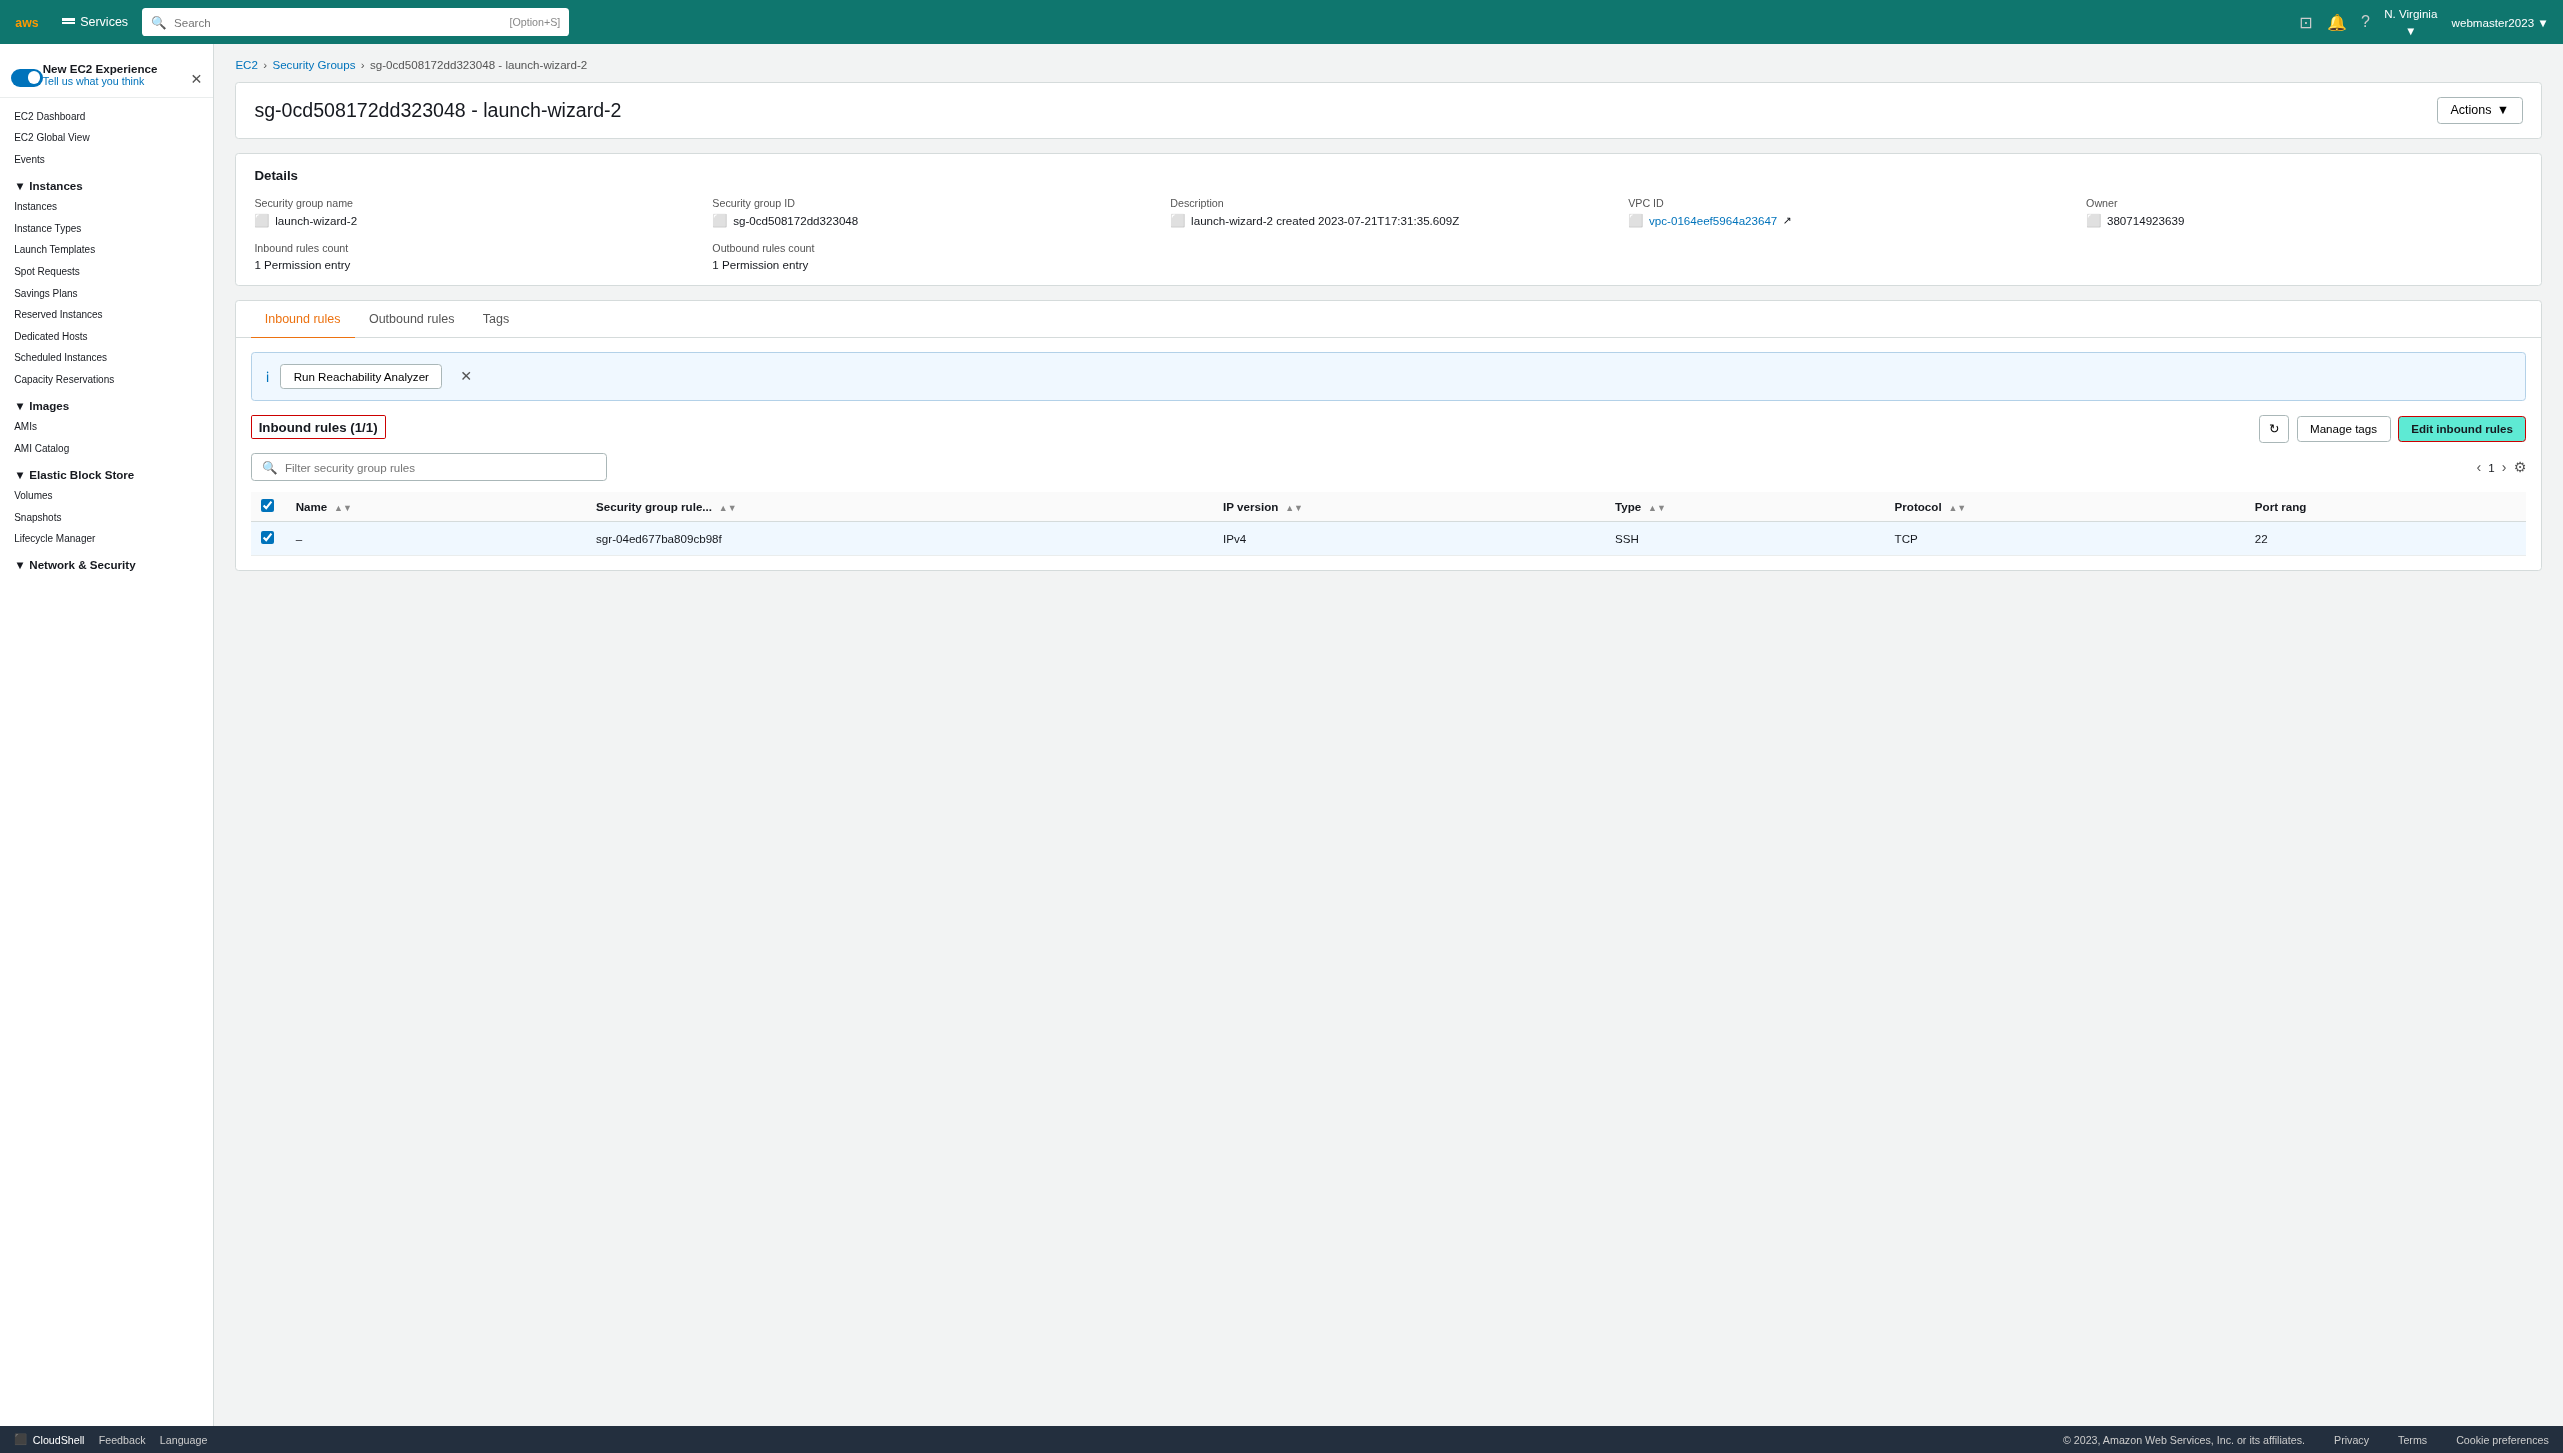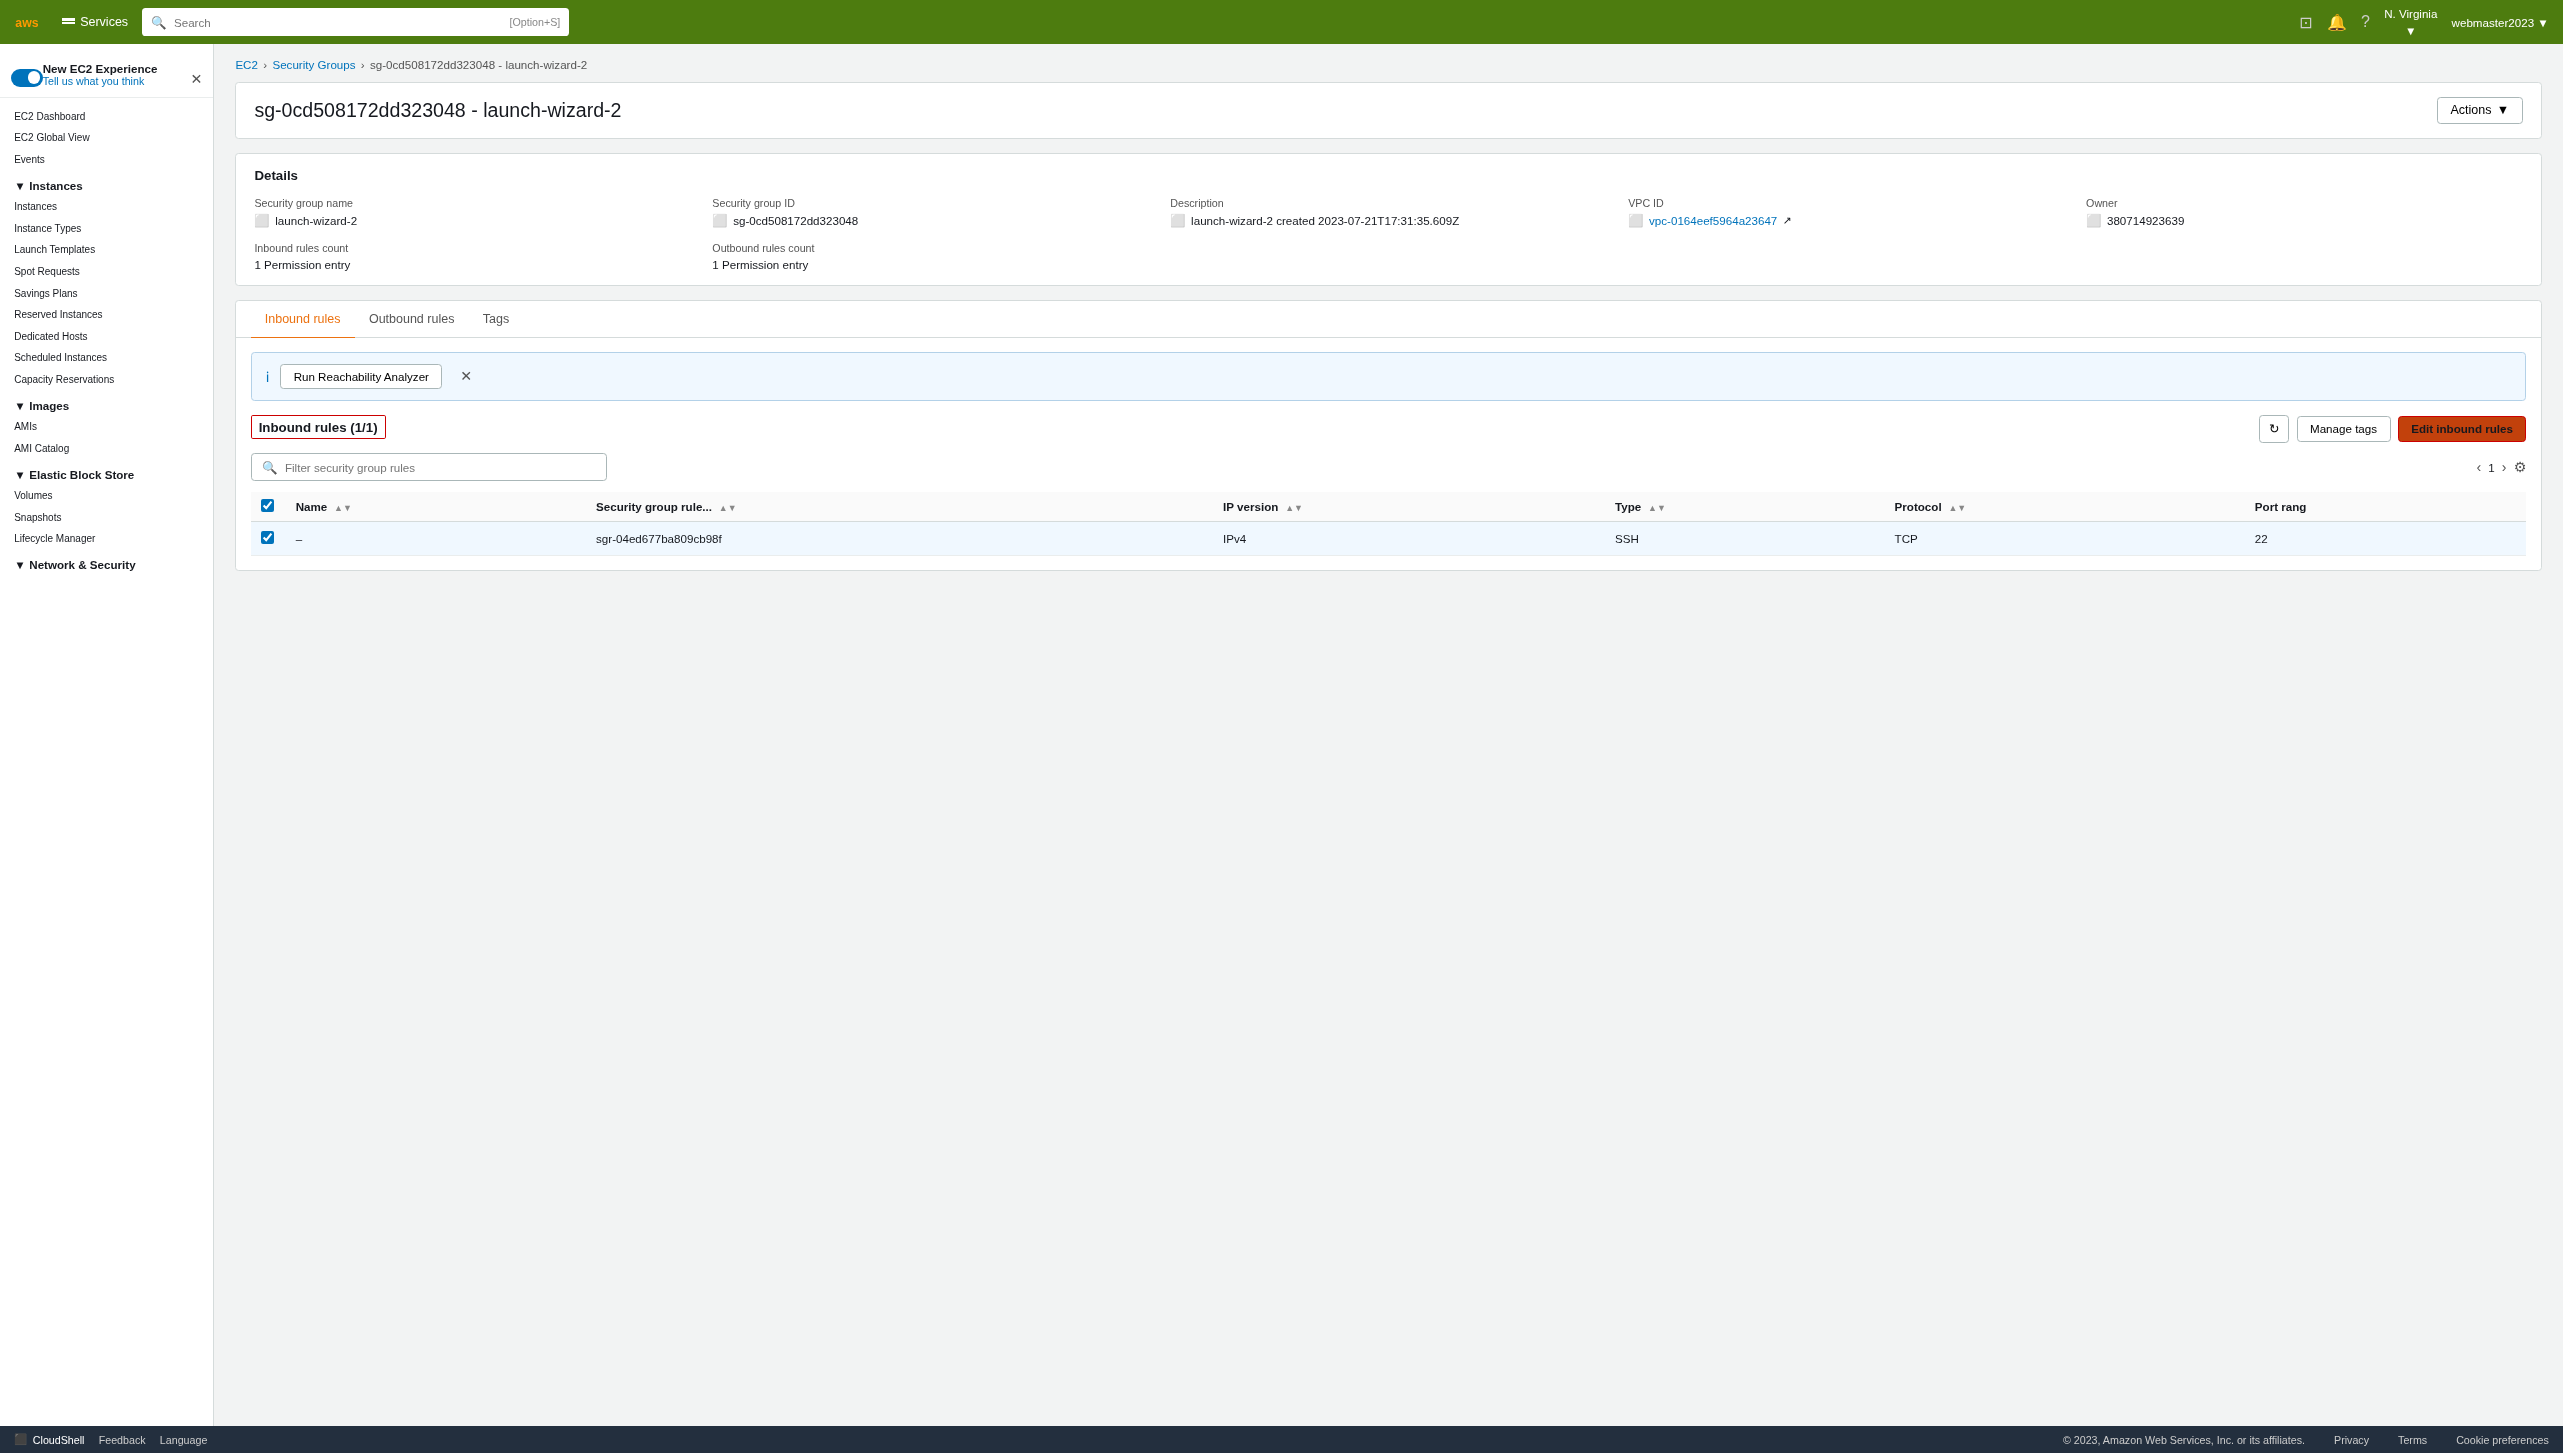--- a/index.html
+++ b/index.html
@@ -1,20 +1,20 @@
 <!DOCTYPE html>
 <html style="font-size:14.2px"><head>
   <meta charset="utf-8">
   <style>
     * { box-sizing: border-box; margin: 0; padding: 0; }
     body { font-family: 'Amazon Ember', Arial, sans-serif; font-size: 12.5px; color: #16191f; background: #f2f3f3; }
 
     
     .top-nav {
-      background: #4d7c0f;
+      background: #0f766e;
       height: 44px;
       display: flex;
       align-items: center;
       padding: 0 14.2px;
       gap: 14.2px;
       position: fixed;
       top: 0; left: 0; right: 0;
       z-index: 100;
     }
     .aws-logo {
@@ -252,21 +252,21 @@
     }
     .manage-tags-btn {
       background: #fff;
       border: 0.9px solid #aab7b8;
       border-radius: 3.6px;
       padding: 5.3px 12.5px;
       font-size: 11.6px;
       cursor: pointer;
     }
     .edit-inbound-btn {
-      background: #c2410c;
+      background: #5eead4;
       border: 1.8px solid #cc0000;
       border-radius: 3.6px;
       padding: 5.3px 12.5px;
       font-size: 11.6px;
       cursor: pointer;
       font-weight: 600;
       color: #16191f;
     }
 
     

